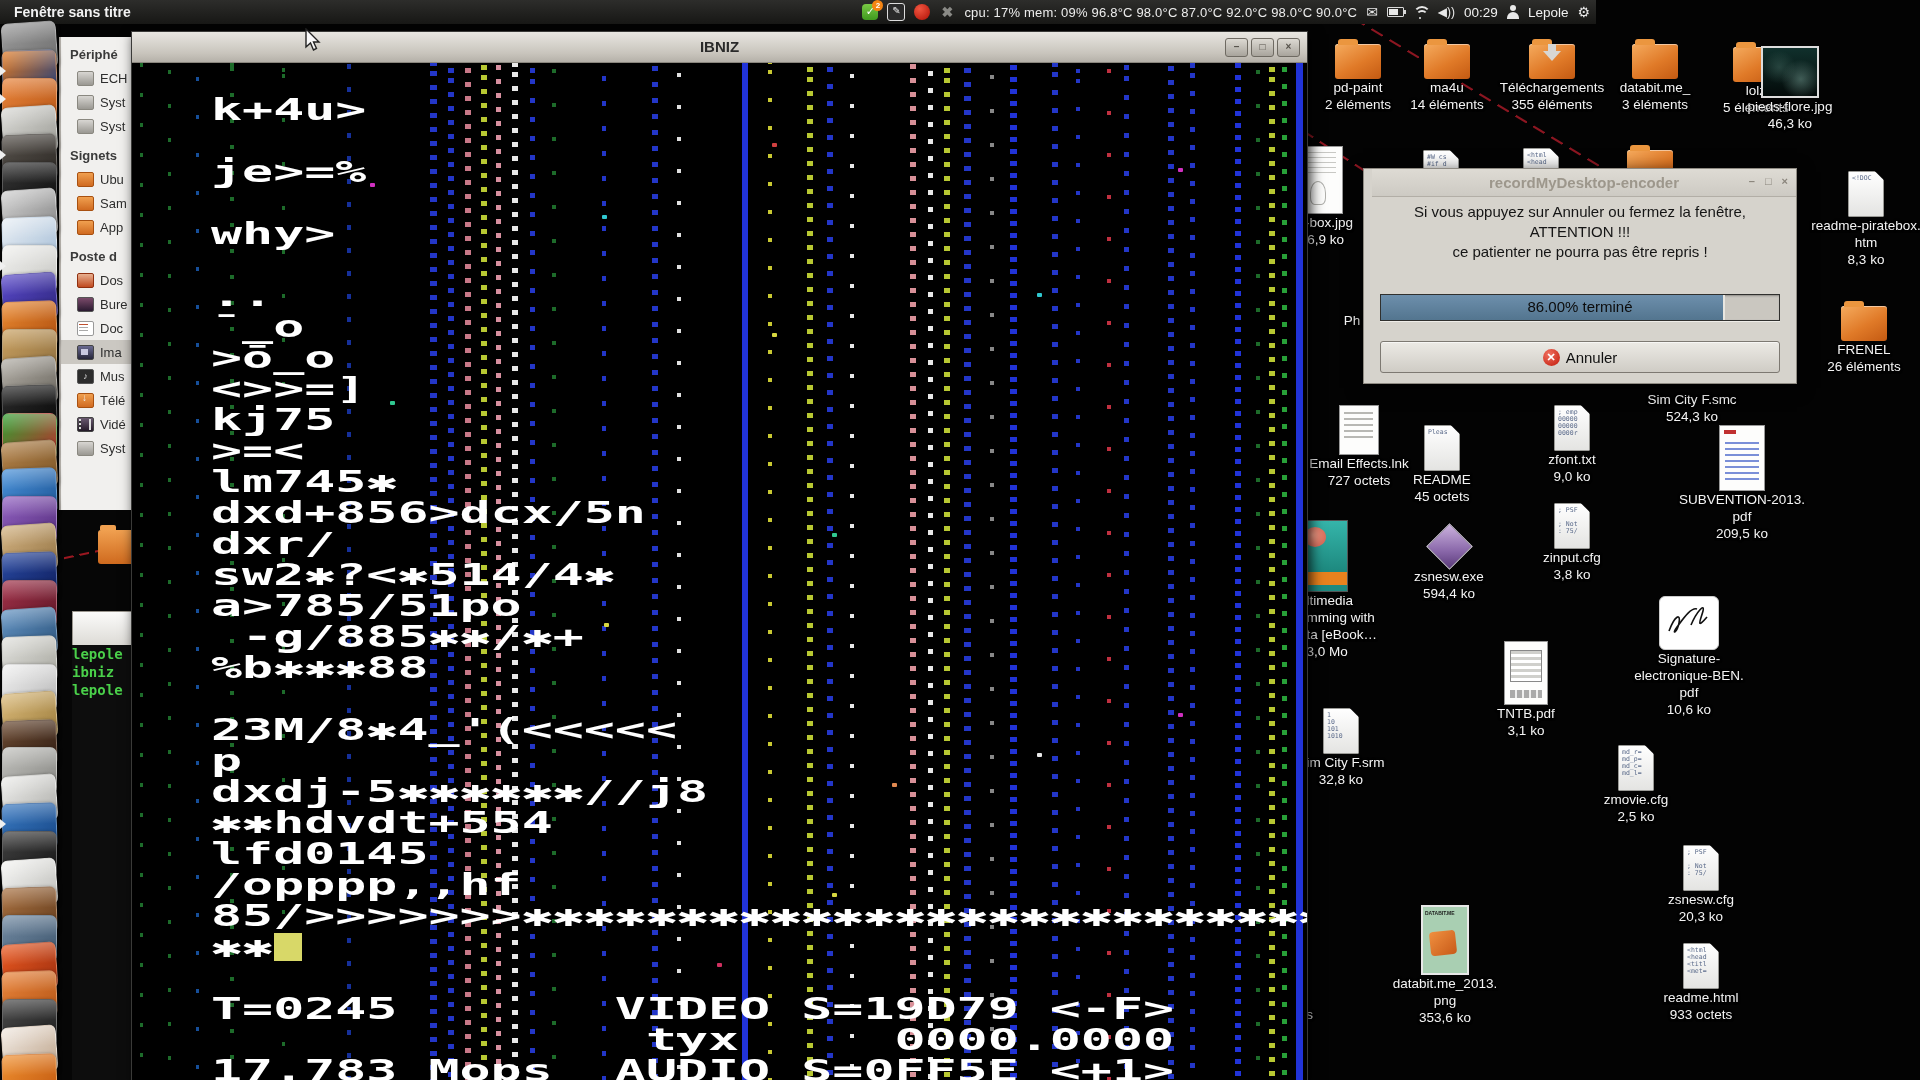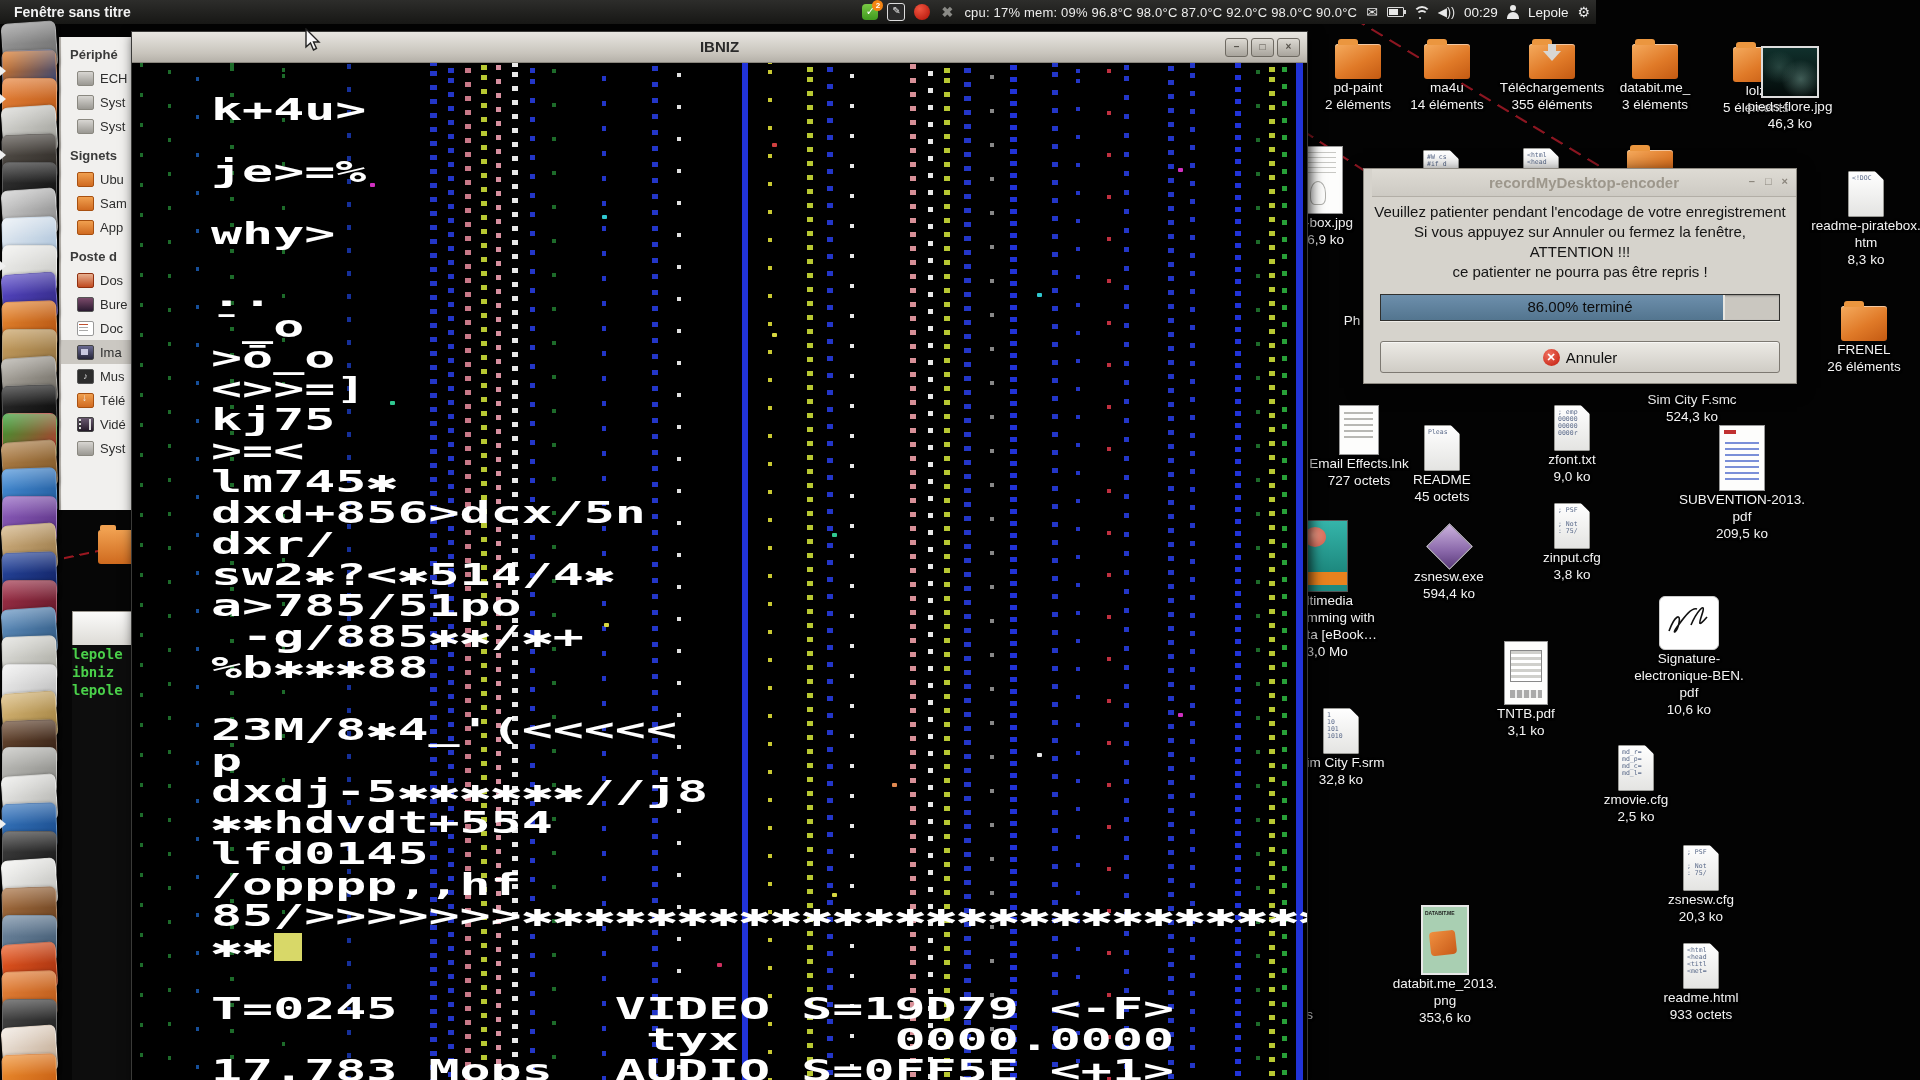--- a/index.html
+++ b/index.html
@@ -662,21 +662,20 @@
   <div id="dialog">
     <div class="dtbar">
       <span class="t">recordMyDesktop-encoder</span>
       <span class="dwinbtns">
         <span>–</span>
         <span>□</span>
         <span>×</span>
       </span>
     </div>
     <div class="msg">
-      <div>Veuillez patienter pendant l'encodage de votre enregistrement</div>
       <div>Si vous appuyez sur Annuler ou fermez la fenêtre,</div>
       <div>ATTENTION !!!</div>
       <div>ce patienter ne pourra pas être repris !</div>
     </div>
     <div class="pbar">
       <div class="pfill" id="pfill" style="width: 86%;"></div>
       <div class="plabel">86.00% terminé</div>
     </div>
     <div class="cancel">
       <span class="xcirc">✕</span>

